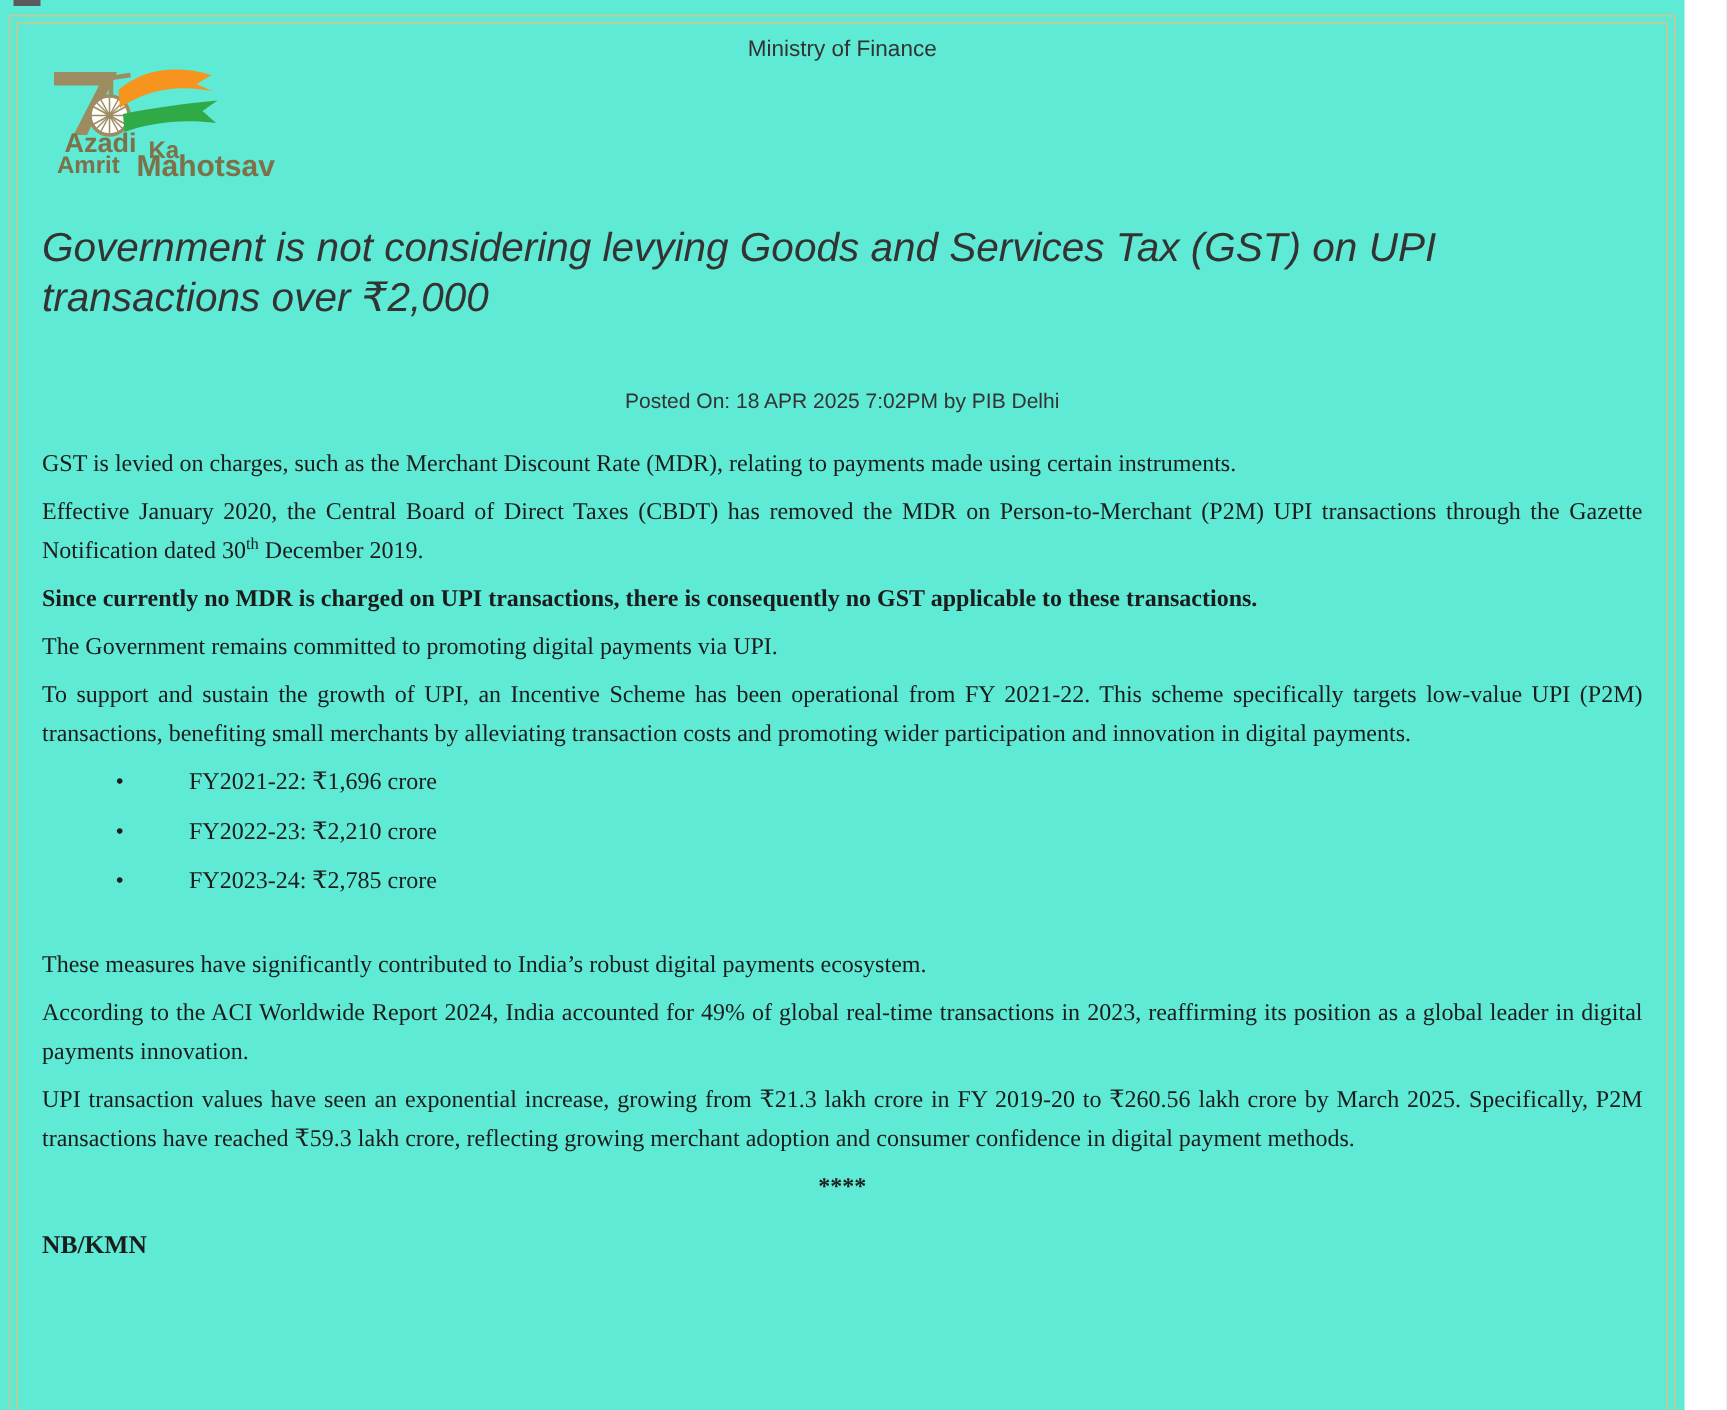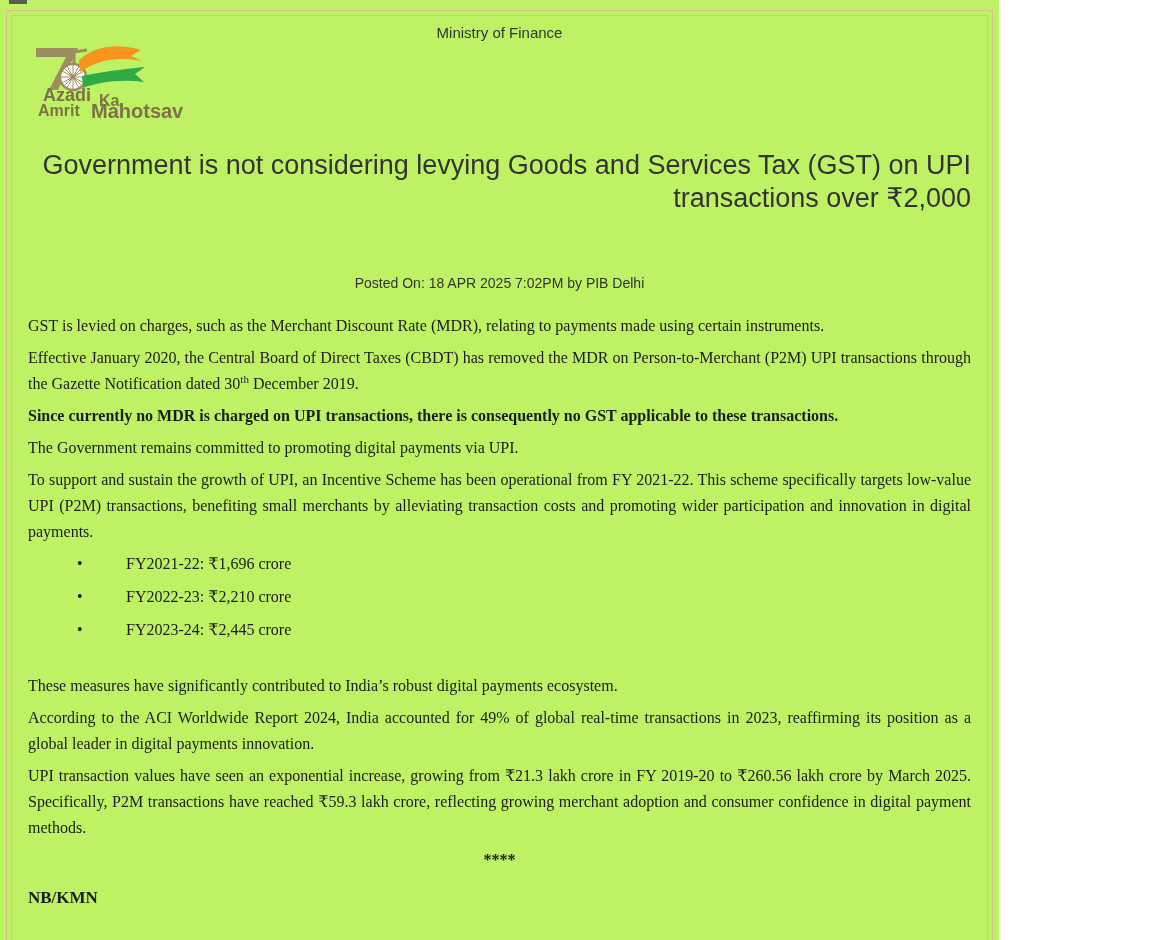--- a/index.html
+++ b/index.html
@@ -2,23 +2,23 @@
 <html><head>
 <meta charset="utf-8">
 <style>
   html, body {
     margin: 0;
     padding: 0;
     background: #ffffff;
   }
   .page {
     position: relative;
-    width: 999px;
+    width: 1123px;
     height: 940px;
-    background: #bef264;
+    background: #5eead4;
     overflow: hidden;
     font-family: "Liberation Serif", "DejaVu Serif", serif;
     color: #1c1c1c;
   }
   .top-artifact {
     position: absolute;
     left: 9px;
     top: 0;
     width: 18px;
     height: 4px;
@@ -70,29 +70,30 @@
     line-height: 1;
   }
   .lg-azadi    { left: 10px; top: 43px; font-size: 18px; }
   .lg-ka       { left: 66px; top: 50px; font-size: 16px; }
   .lg-amrit    { left: 5px;  top: 60px; font-size: 16px; }
   .lg-mahotsav { left: 58px; top: 58px; font-size: 20px; }
   
   .title {
     margin: 108px auto 16px auto;
     max-width: 1072px;
-    text-align: right;
+    text-align: left;
     font-family: "Liberation Sans", "DejaVu Sans", sans-serif;
     font-size: 27px;
     font-weight: normal;
     line-height: 33px;
     color: #333333;
+    font-style: italic;
   }
   .posted-on {
-    margin-top: 60px;
+    margin-top: 44px;
     text-align: center;
     font-family: "Liberation Sans", "DejaVu Sans", sans-serif;
     font-size: 14px;
     color: #333333;
   }
   
   .article {
     margin-top: 22px;
     font-size: 16px;
     line-height: 26px;
@@ -184,21 +185,21 @@
         <div class="bullet-row">
           <span class="bullet-dot">•</span>
             <span>FY2021-22: ₹1,696 crore</span>
         </div>
         <div class="bullet-row">
           <span class="bullet-dot">•</span>
             <span>FY2022-23: ₹2,210 crore</span>
         </div>
         <div class="bullet-row">
           <span class="bullet-dot">•</span>
-            <span>FY2023-24: ₹2,445 crore</span>
+            <span>FY2023-24: ₹2,785 crore</span>
         </div>
       </div>
 
       <p class="gap-top">These measures have significantly contributed to India’s robust digital payments ecosystem.</p>
       <p>According to the ACI Worldwide Report 2024, India accounted for 49% of global real-time transactions in 2023, reaffirming its position as a global leader in digital payments innovation.</p>
       <p>UPI transaction values have seen an exponential increase, growing from ₹21.3 lakh crore in FY 2019-20 to ₹260.56 lakh crore by March 2025. Specifically, P2M transactions have reached ₹59.3 lakh crore, reflecting growing merchant adoption and consumer confidence in digital payment methods.</p>
 
       <div class="separator">****</div>
       <div class="signoff">NB/KMN</div>
     </div>

